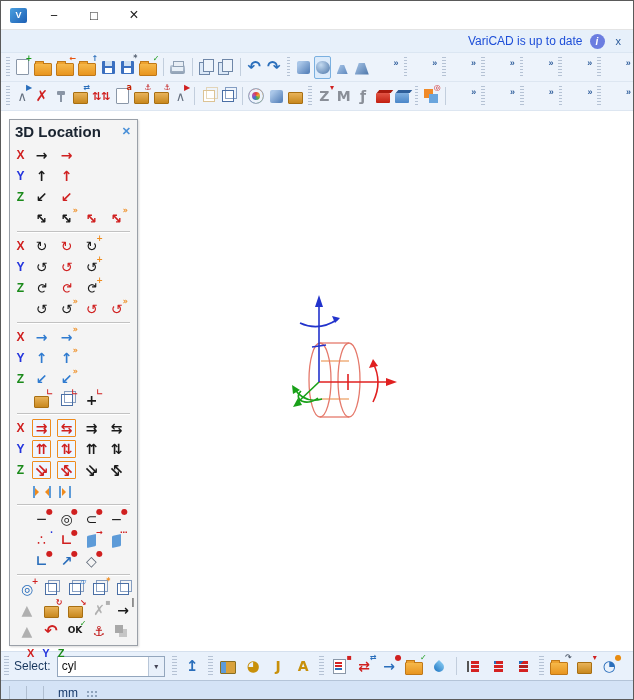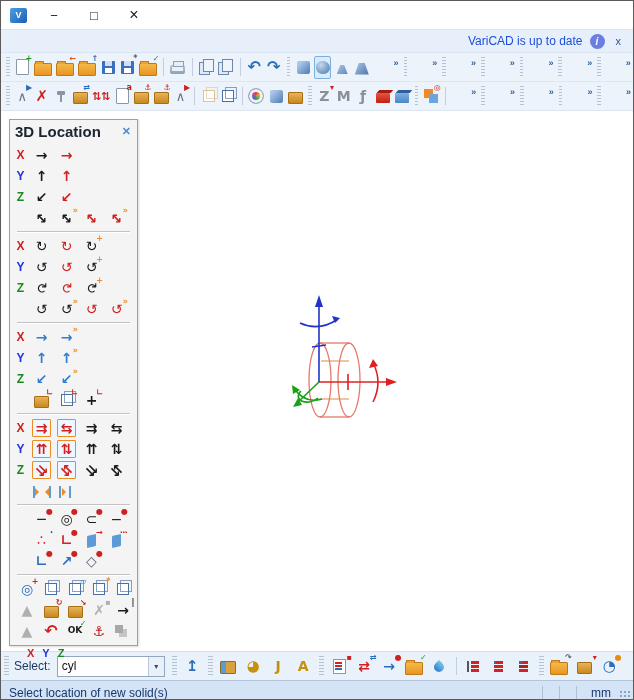--- a/index.html
+++ b/index.html
@@ -720,21 +720,20 @@
           <span class="badge" style="color: rgb(208, 32, 32);">▾</span>
         </button>
         <button class="tbtn">
           <span class="g" style="color: rgb(42, 110, 187); font-size: 15px;">◔</span>
           <span class="badge" style="color: rgb(232, 139, 16);">●</span>
         </button>
       </div>
   </div>
 
   <div class="statusbar">
-    <span class="statusmsg">Select location of new solid(s)</span>
     <span class="vsep"></span>
     <span class="vsep"></span>
     <span class="vsep"></span>
     <span class="unit">mm</span>
     <span class="corner"></span>
   </div>
 
 </div>
 
 </body></html>

